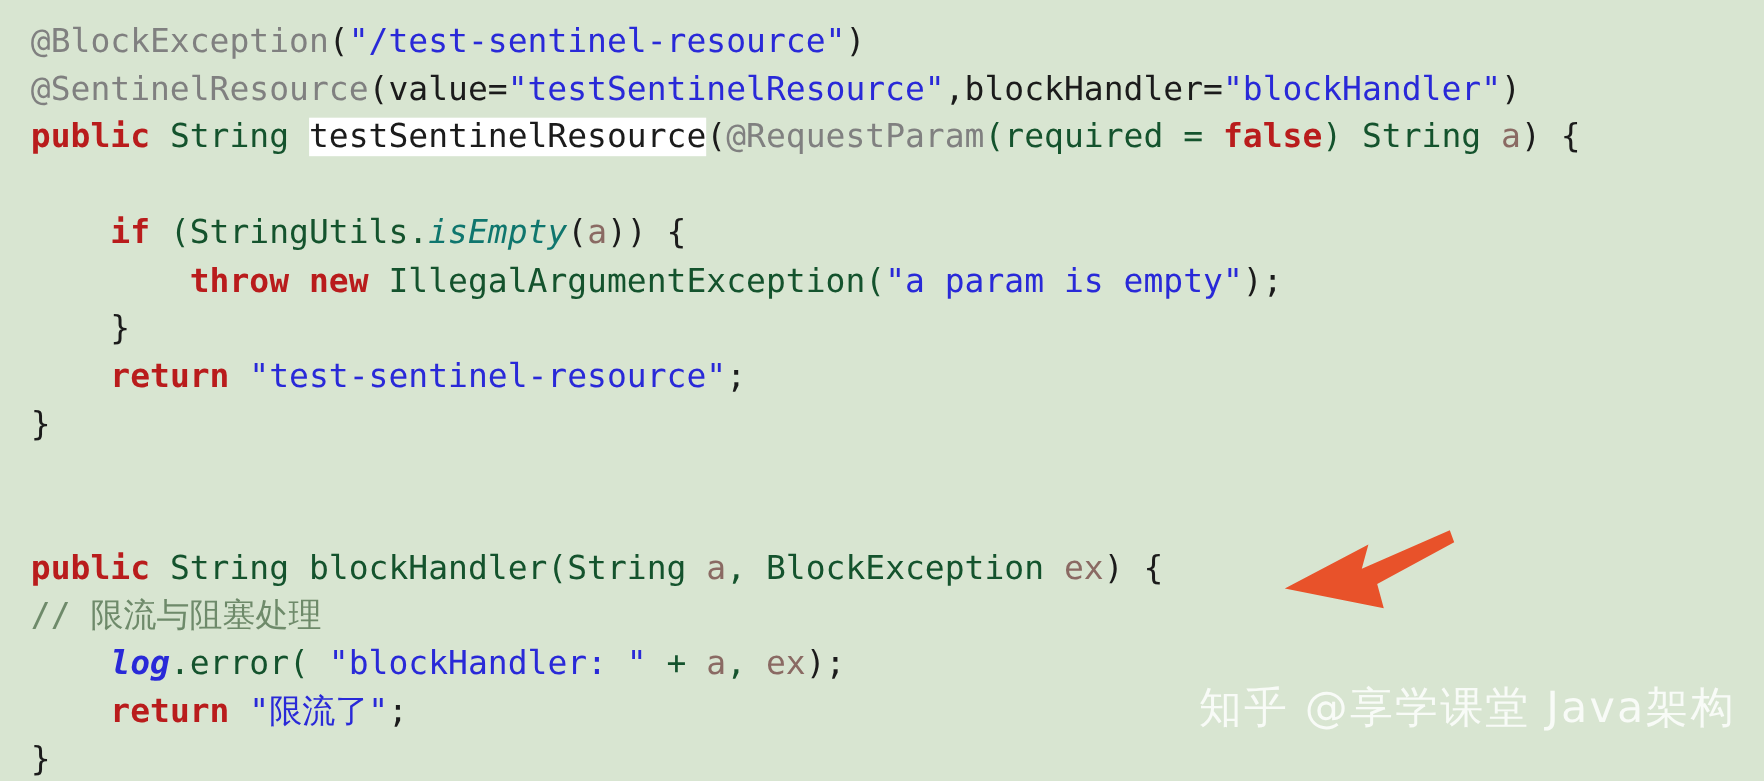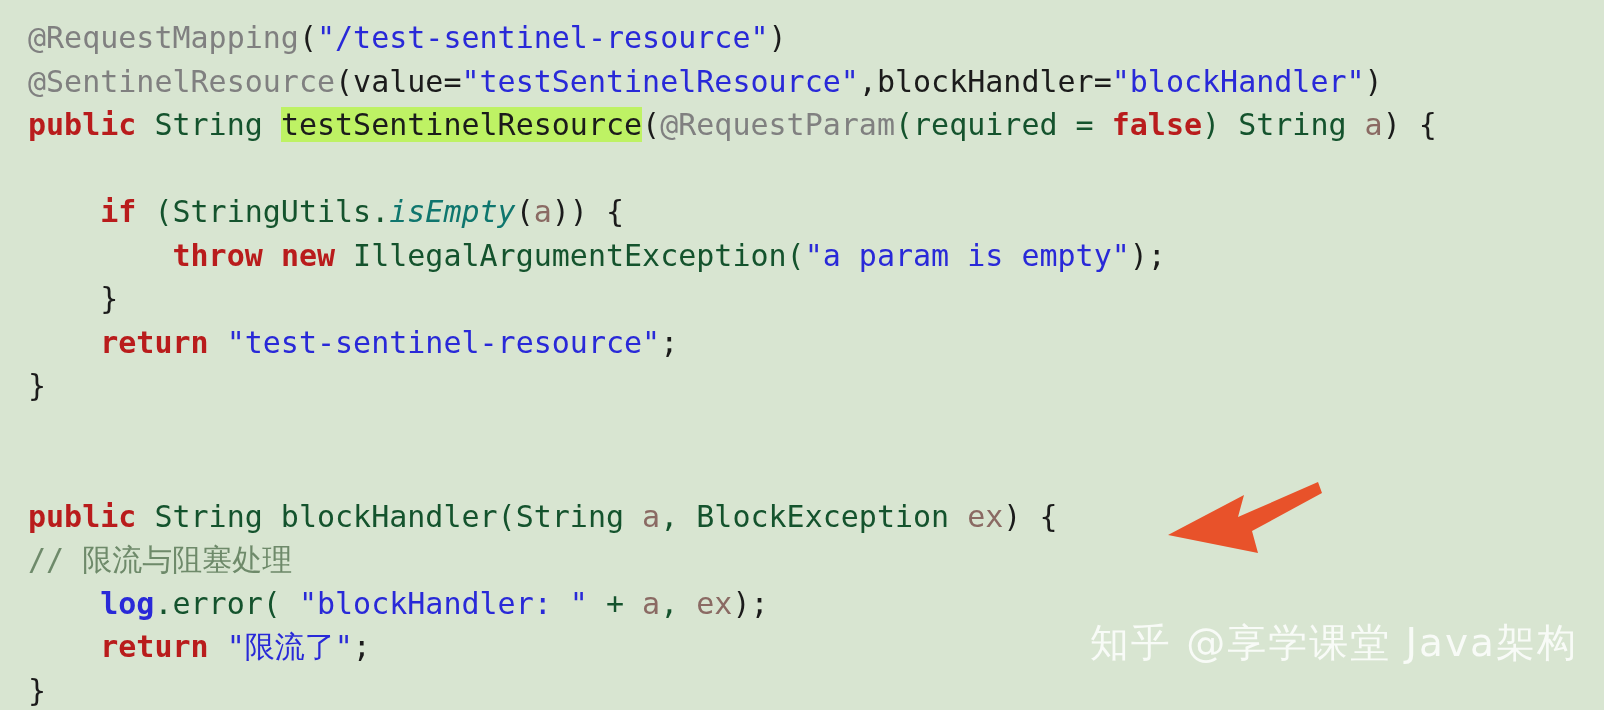--- a/index.html
+++ b/index.html
@@ -38,22 +38,22 @@
 
   
   .tok-annotation  { color: #808080; }
   .tok-keyword     { color: #b91c1c; font-weight: bold; }
   .tok-string      { color: #2929d8; }
   .tok-punct       { color: #1b1b1b; }
   .tok-plain       { color: #14532d; }
   .tok-param       { color: #8a6a63; }
   .tok-comment     { color: #6e8a6a; }
   .tok-static-meth { color: #0f766e; font-style: italic; }
-  .tok-static-fld  { color: #2929d8; font-weight: bold; }
-  .tok-declared    { background: #bef264; }
+  .tok-static-fld  { color: #2929d8; font-weight: bold; font-style: italic; }
+  .tok-declared    { background: #ffffff; }
 
   
   #arrow-annotation {
     position: absolute;
     left: 1140px;
     top: 455px;
     width: 190px;
     height: 100px;
     pointer-events: none;
   }
@@ -70,21 +70,21 @@
     white-space: nowrap;
     user-select: none;
   }
 </style>
 </head>
 <body>
 
 <div id="code-surface" style="background: rgb(216, 229, 209);">
 
   <div id="code-block">
-      <div class="code-line"><span class="tok-annotation">@RequestMapping</span><span class="tok-punct">(</span><span class="tok-string">"/test-sentinel-resource"</span><span class="tok-punct">)</span></div>
+      <div class="code-line"><span class="tok-annotation">@BlockException</span><span class="tok-punct">(</span><span class="tok-string">"/test-sentinel-resource"</span><span class="tok-punct">)</span></div>
       <div class="code-line"><span class="tok-annotation">@SentinelResource</span><span class="tok-punct">(value=</span><span class="tok-string">"testSentinelResource"</span><span class="tok-punct">,blockHandler=</span><span class="tok-string">"blockHandler"</span><span class="tok-punct">)</span></div>
       <div class="code-line"><span class="tok-keyword">public</span><span class="tok-plain"> String </span><span class="tok-declared">testSentinelResource</span><span class="tok-punct">(</span><span class="tok-annotation">@RequestParam</span><span class="tok-plain">(required = </span><span class="tok-keyword">false</span><span class="tok-plain">) String </span><span class="tok-param">a</span><span class="tok-punct">) {</span></div>
       <div class="code-line blank">&nbsp;</div>
       <div class="code-line"><span class="tok-plain">    </span><span class="tok-keyword">if</span><span class="tok-plain"> (StringUtils.</span><span class="tok-static-meth">isEmpty</span><span class="tok-punct">(</span><span class="tok-param">a</span><span class="tok-punct">)) {</span></div>
       <div class="code-line"><span class="tok-plain">        </span><span class="tok-keyword">throw</span><span class="tok-plain"> </span><span class="tok-keyword">new</span><span class="tok-plain"> IllegalArgumentException(</span><span class="tok-string">"a param is empty"</span><span class="tok-punct">);</span></div>
       <div class="code-line"><span class="tok-punct">    }</span></div>
       <div class="code-line"><span class="tok-plain">    </span><span class="tok-keyword">return</span><span class="tok-plain"> </span><span class="tok-string">"test-sentinel-resource"</span><span class="tok-punct">;</span></div>
       <div class="code-line"><span class="tok-punct">}</span></div>
       <div class="code-line blank">&nbsp;</div>
       <div class="code-line blank">&nbsp;</div>

